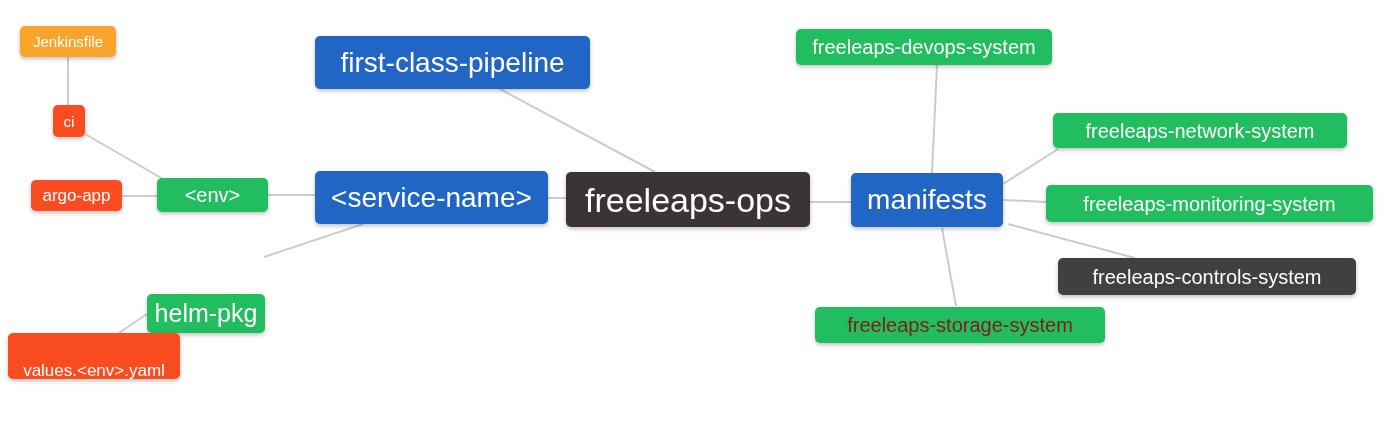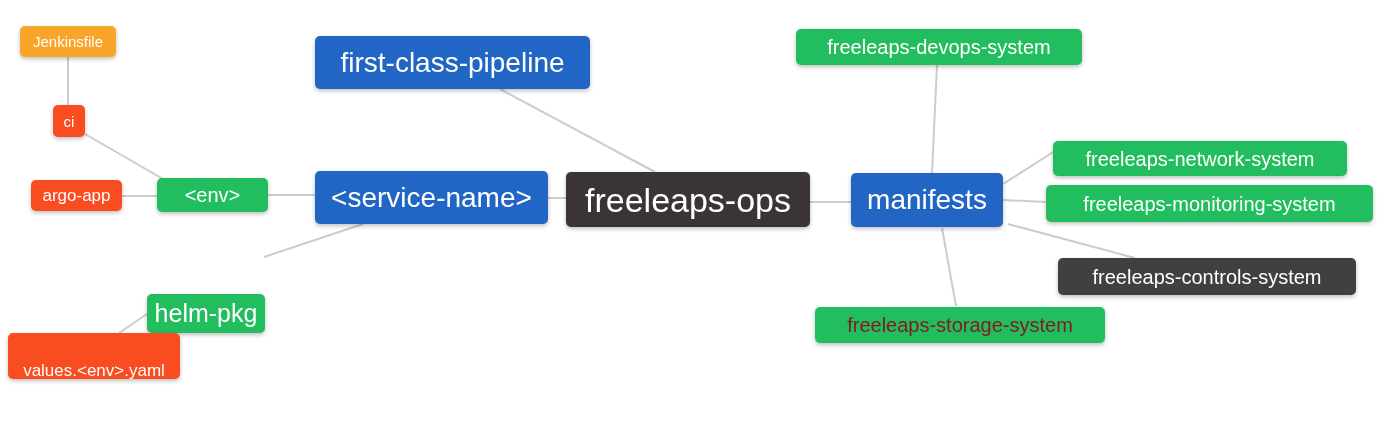--- a/index.html
+++ b/index.html
@@ -76,24 +76,24 @@
       </div>
       <div class="node" style="left: 315px; top: 36px; width: 275px; height: 53px; font-size: 28px; background: rgb(33, 102, 196); color: rgb(255, 255, 255);">
         <span>first-class-pipeline</span>
       </div>
       <div class="node" style="left: 566px; top: 172px; width: 244px; height: 55px; font-size: 34px; background: rgb(58, 52, 52); color: rgb(255, 255, 255);">
         <span>freeleaps-ops</span>
       </div>
       <div class="node" style="left: 851px; top: 173px; width: 152px; height: 54px; font-size: 28px; background: rgb(33, 102, 196); color: rgb(255, 255, 255);">
         <span>manifests</span>
       </div>
-      <div class="node" style="left: 796px; top: 29px; width: 286px; height: 36px; font-size: 20px; background: rgb(34, 189, 94); color: rgb(255, 255, 255);">
+      <div class="node" style="left: 796px; top: 29px; width: 256px; height: 36px; font-size: 20px; background: rgb(34, 189, 94); color: rgb(255, 255, 255);">
         <span>freeleaps-devops-system</span>
       </div>
-      <div class="node" style="left: 1053px; top: 113px; width: 294px; height: 35px; font-size: 20px; background: rgb(34, 189, 94); color: rgb(255, 255, 255); margin-top: 28px;">
+      <div class="node" style="left: 1053px; top: 113px; width: 294px; height: 35px; font-size: 20px; background: rgb(34, 189, 94); color: rgb(255, 255, 255);">
         <span>freeleaps-network-system</span>
       </div>
       <div class="node" style="left: 1046px; top: 185px; width: 327px; height: 37px; font-size: 20px; background: rgb(34, 189, 94); color: rgb(255, 255, 255); text-align: right;">
         <span>freeleaps-monitoring-system</span>
       </div>
       <div class="node" style="left: 1058px; top: 258px; width: 298px; height: 37px; font-size: 20px; background: #404040; color: rgb(255, 255, 255);">
         <span>freeleaps-controls-system</span>
       </div>
       <div class="node" style="left: 815px; top: 307px; width: 290px; height: 36px; font-size: 20px; background: rgb(34, 189, 94); color: #7f1d1d;">
         <span>freeleaps-storage-system</span>

